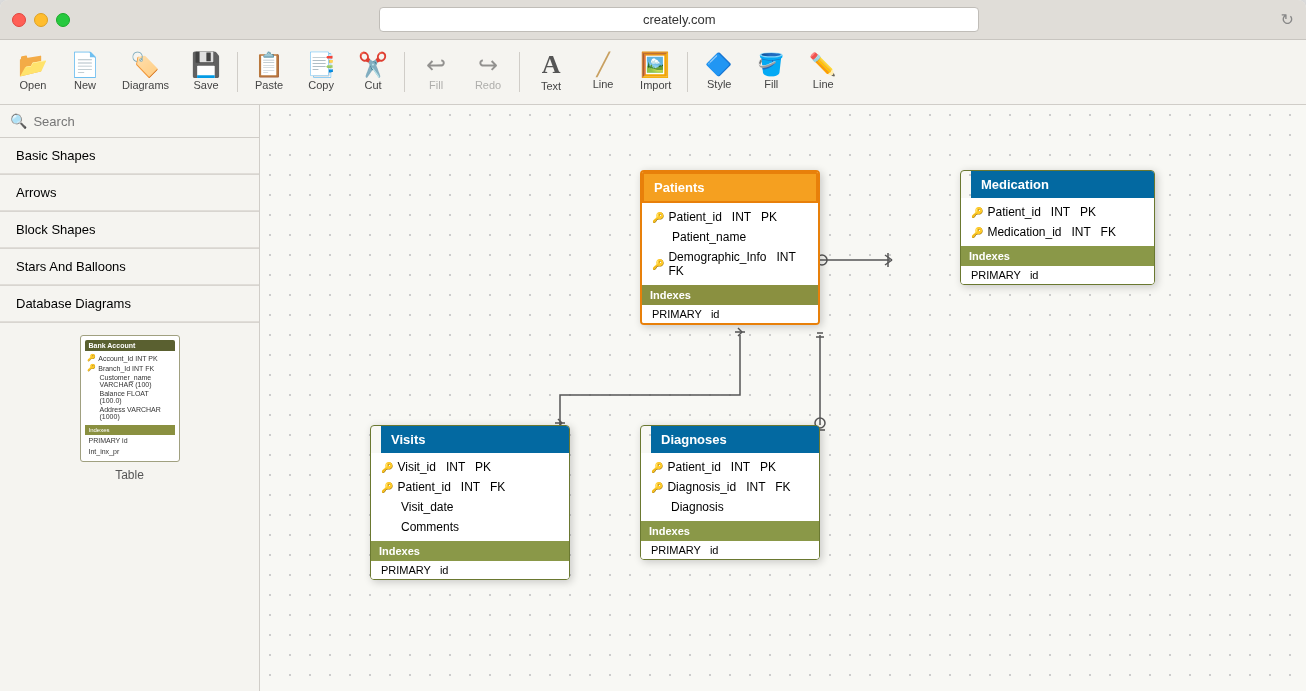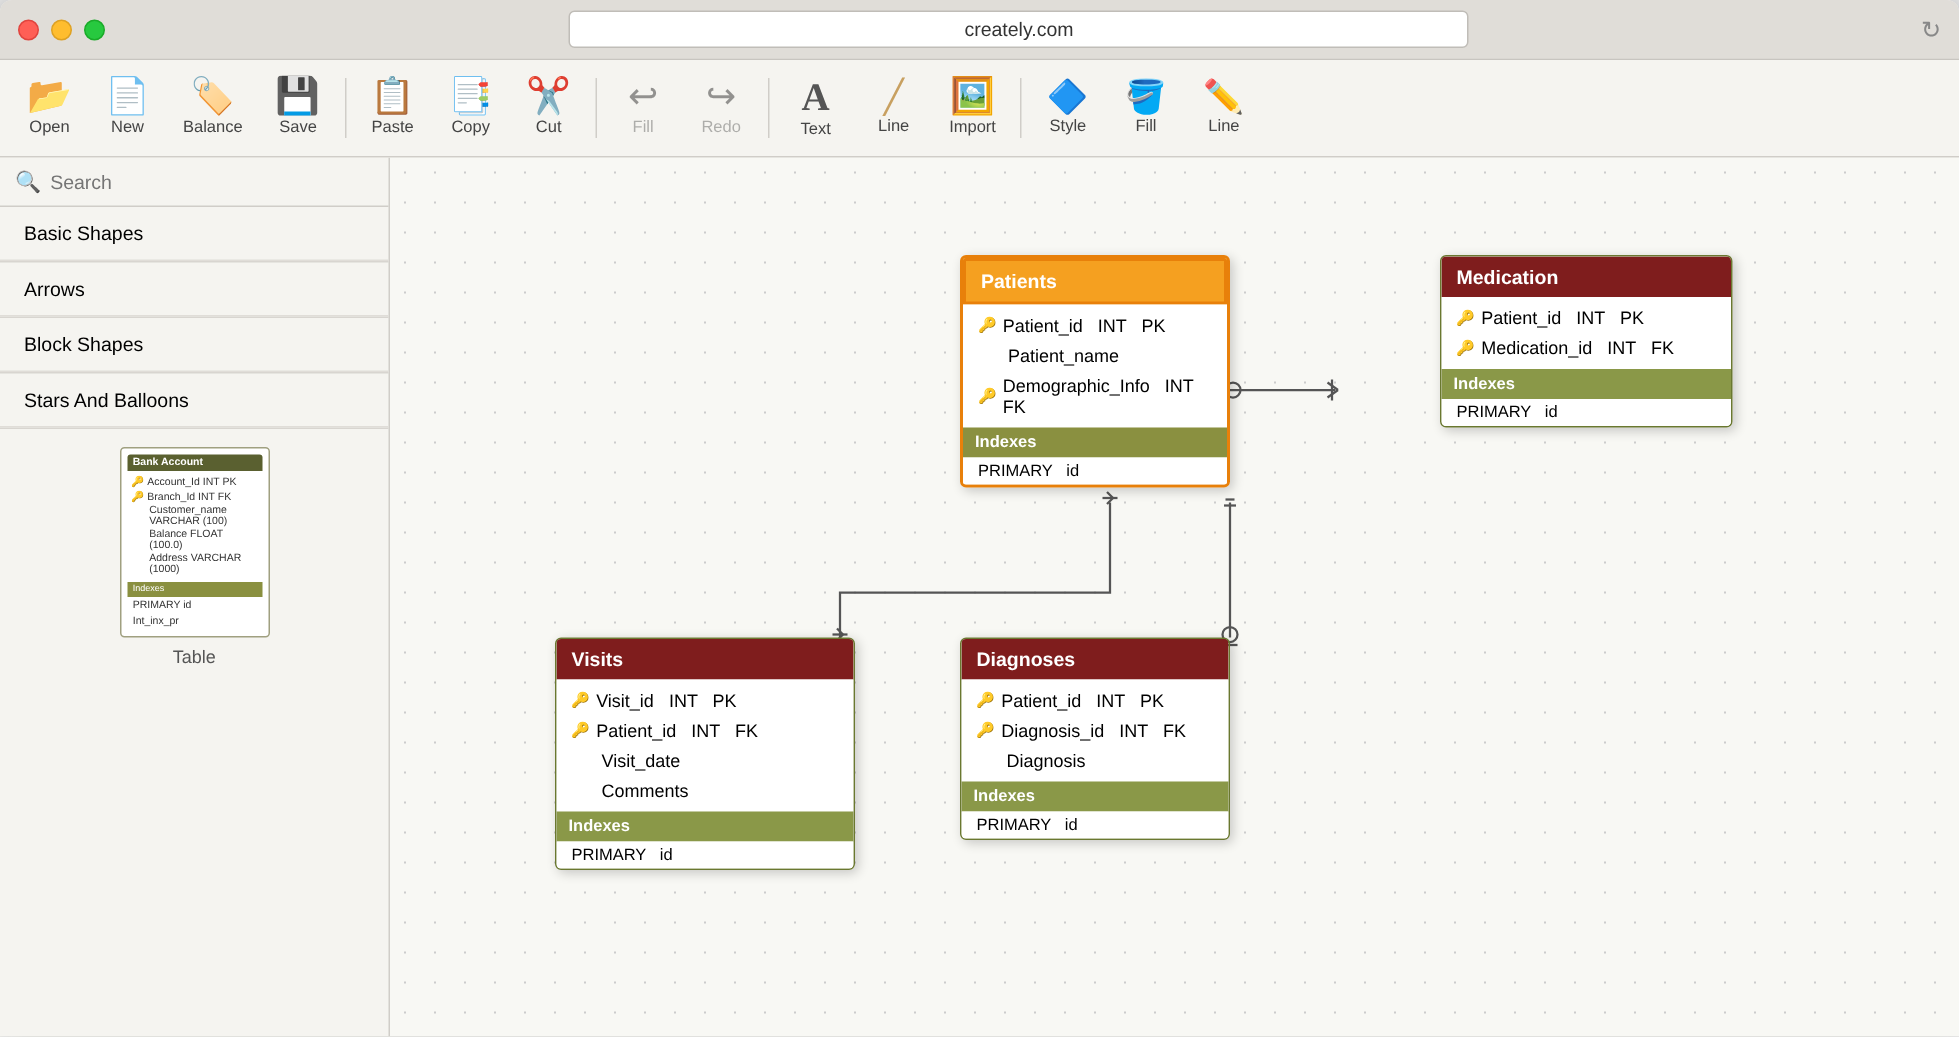--- a/index.html
+++ b/index.html
@@ -53,21 +53,21 @@
     .db-table-row .key-icon { color: #c8a000; font-size: 10px; }
     .db-indexes { padding: 4px 8px; font-weight: bold; font-size: 11px; color: white; }
     .db-indexes-row { background: white; padding: 3px 10px; font-size: 11px; }
 
     
     .table-patients .db-table-header { background: #f5a020; border: 2px solid #e8800a; }
     .table-patients { border: 2px solid #e8800a; }
     .table-patients .db-indexes { background: #8a9040; }
 
     
-    .table-green .db-table-header { background: #7f1d1d; }
+    .table-green .db-table-header { background: #0369a1; margin-left: 10px; }
     .table-green { border: 1px solid #6a7830; }
     .table-green .db-indexes { background: #8a9848; }
 
     svg.connections-svg { position: absolute; inset: 0; width: 100%; height: 100%; }
 
     
     .sidebar-section { border-bottom: 1px solid #d8d5d0; }
   </style>
 </head>
 <body>
@@ -90,21 +90,21 @@
     <div class="tool-item">
       <div class="tool-icon">📂</div>
       <div class="tool-label">Open</div>
     </div>
     <div class="tool-item">
       <div class="tool-icon">📄</div>
       <div class="tool-label">New</div>
     </div>
     <div class="tool-item">
       <div class="tool-icon">🏷️</div>
-      <div class="tool-label">Balance</div>
+      <div class="tool-label">Diagrams</div>
     </div>
     <div class="tool-item">
       <div class="tool-icon">💾</div>
       <div class="tool-label">Save</div>
     </div>
     <div class="tool-divider"></div>
     <div class="tool-item">
       <div class="tool-icon">📋</div>
       <div class="tool-label">Paste</div>
     </div>
@@ -165,20 +165,23 @@
       </div>
       <div class="sidebar-section">
         <div class="sidebar-item">Arrows</div>
       </div>
       <div class="sidebar-section">
         <div class="sidebar-item">Block Shapes</div>
       </div>
       <div class="sidebar-section">
         <div class="sidebar-item">Stars And Balloons</div>
       </div>
+      <div class="sidebar-section">
+        <div class="sidebar-item">Database Diagrams</div>
+      </div>
 
       <div class="sidebar-preview">
         <div class="preview-card">
           <div class="preview-card-header">Bank Account</div>
           <div style="background:white; padding: 2px 0;">
             <div class="preview-card-row">
               <span class="key-icon">🔑</span>
               <span style="font-size:7px;">Account_Id INT PK</span>
             </div>
             <div class="preview-card-row">

